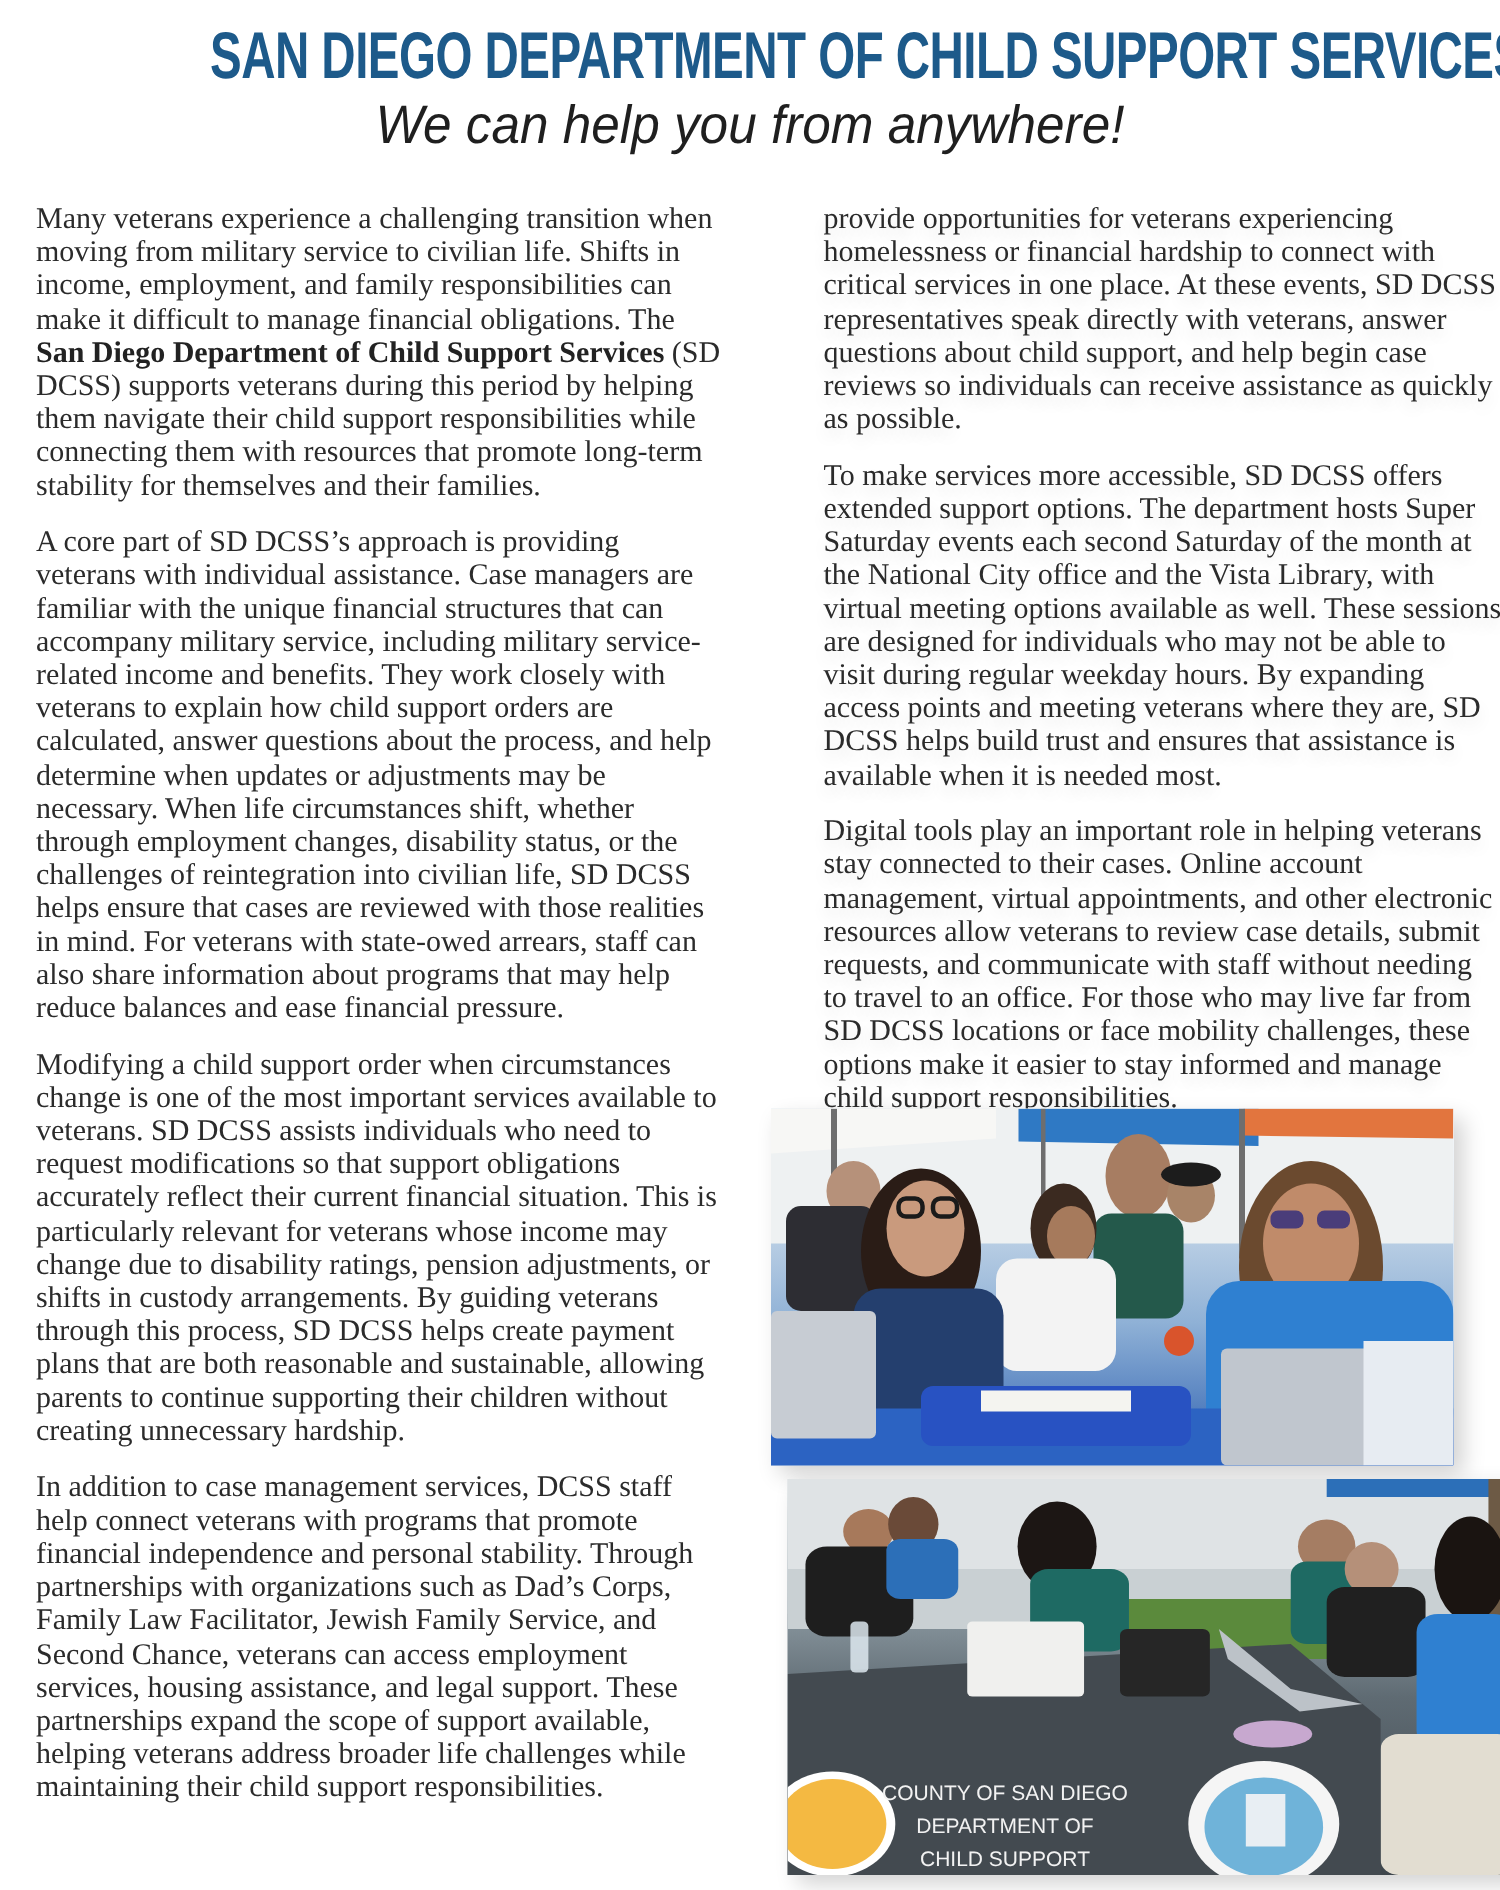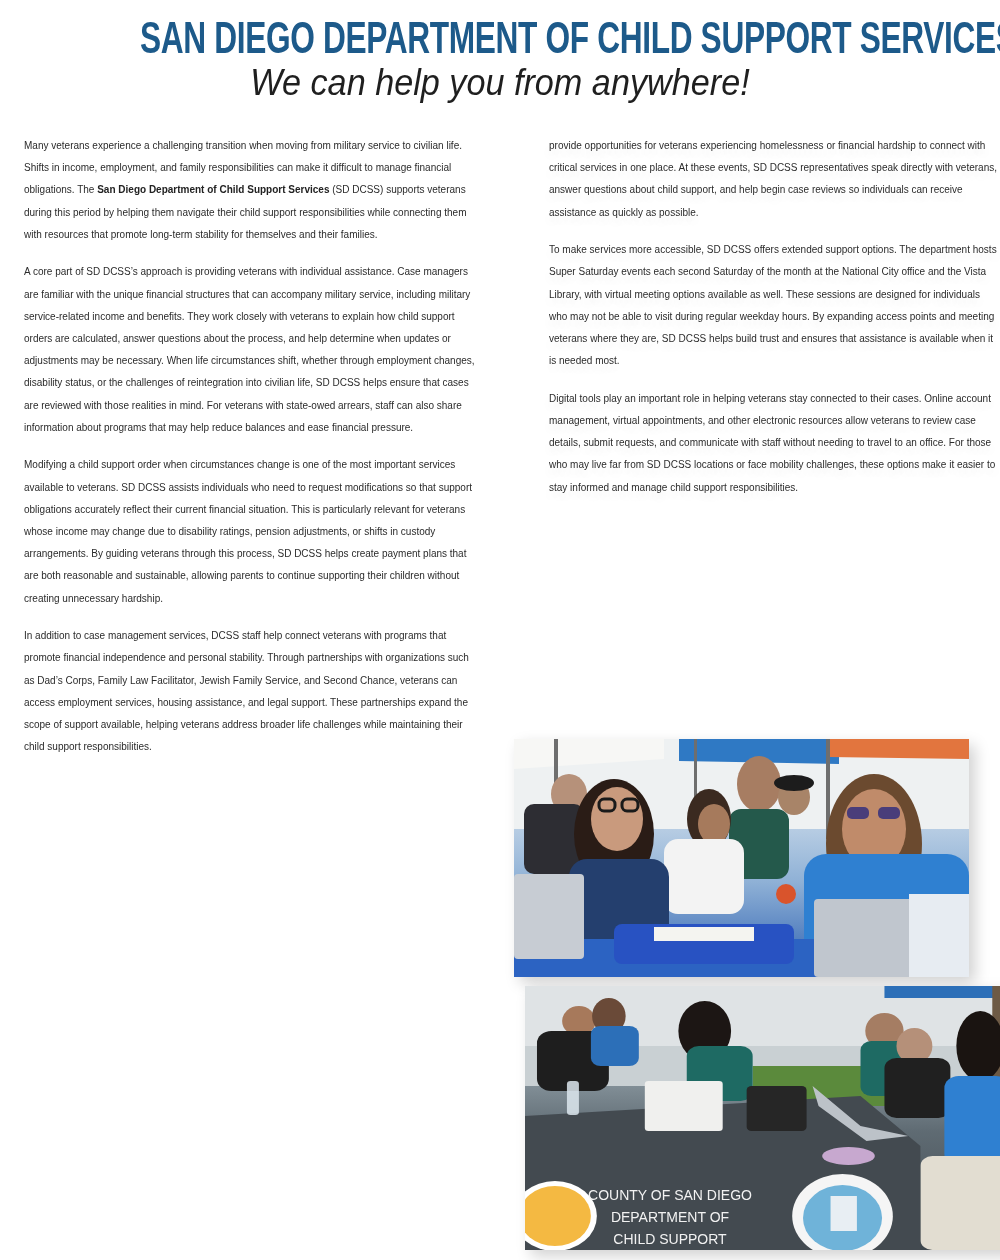--- a/index.html
+++ b/index.html
@@ -18,21 +18,21 @@
     transform: scaleX(0.72); transform-origin: 50% 50%;
     white-space: nowrap;
   }
   .subtitle {
     position: absolute; left: 0; width: 1000px; top: 62px;
     font-family: "Liberation Sans", sans-serif; font-style: italic;
     font-size: 36px; line-height: 42px; color: #1f1f1f;
     transform: scaleX(0.95); transform-origin: 50% 50%;
     white-space: nowrap;
   }
-  .col { position: absolute; font-size: 10px; line-height: 22.2px; color: #2b2b2b; }
+  .col { position: absolute; font-size: 20px; line-height: 22.2px; color: #2b2b2b; font-family: Liberation Serif, serif; }
   .col-left { left: 24px; top: 135px; width: 458px; }
   .col-right { left: 549px; top: 135px; width: 452px; }
   .col p { margin: 0 0 15.4px 0; }
   .col p strong { font-weight: 700; color: #222; }
   .col-right p { text-shadow: 0 6px 10px rgba(0,0,0,0.10); }
 
   .photo {
     position: absolute; overflow: hidden;
     box-shadow: 6px 6px 14px rgba(0,0,0,0.18);
   }

